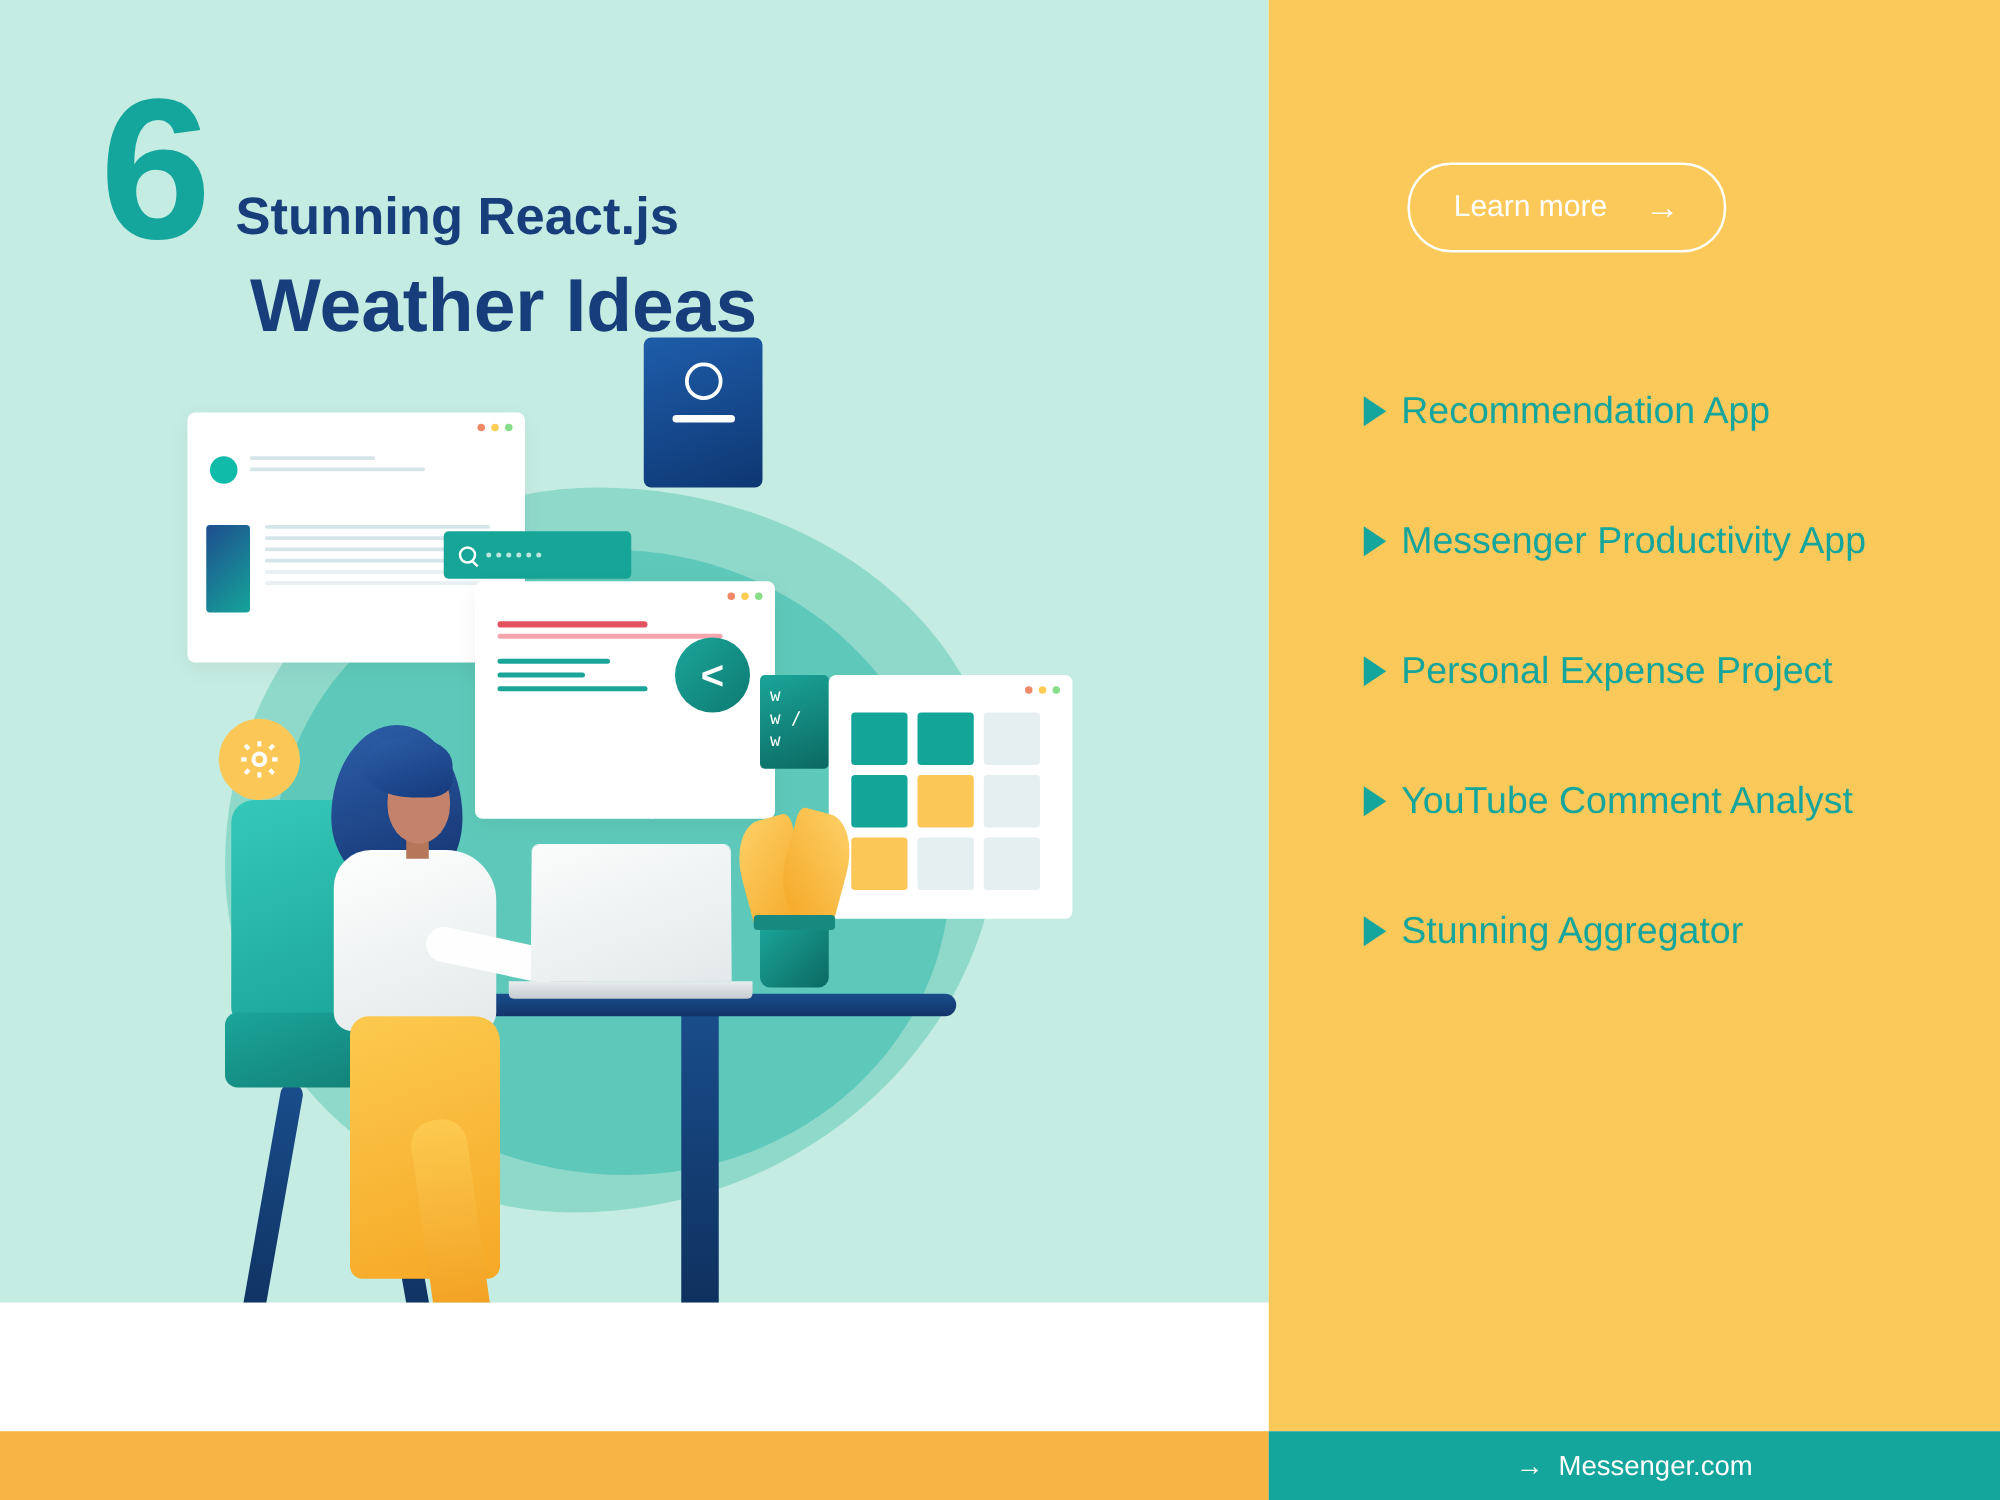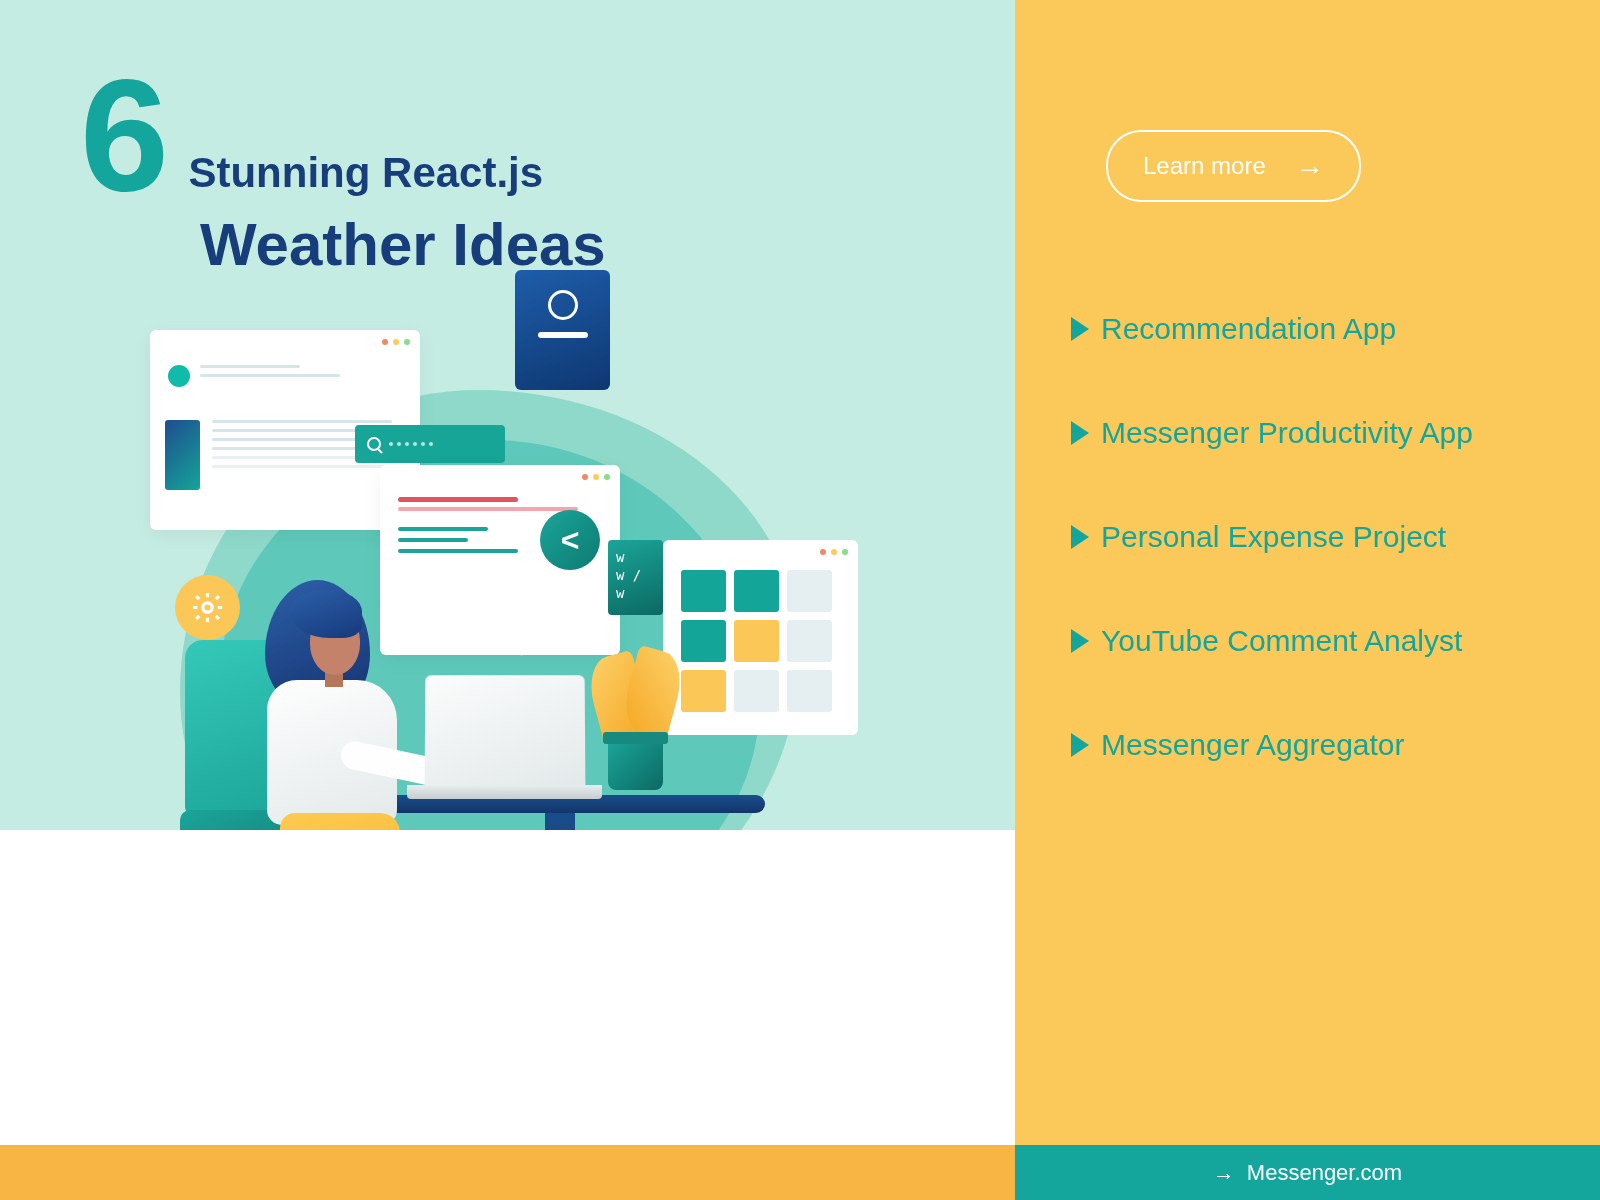--- a/index.html
+++ b/index.html
@@ -1,19 +1,19 @@
 <!DOCTYPE html>
 <html><head>
   <meta charset="utf-8">
   <style>
     * { margin: 0; padding: 0; box-sizing: border-box; }
     body { font-family: -apple-system, BlinkMacSystemFont, 'Segoe UI', Arial, sans-serif; width: 1600px; height: 1200px; overflow: hidden; }
     .container { display: flex; width: 1600px; height: 1200px; position: relative; }
-    .left-panel { width: 1015px; height: 830px; background: #c5ece2; position: relative; overflow: hidden; }
-    .right-panel { width: 585px; height: 1145px; background: #fbc959; position: relative; padding: 130px 50px 0 56px; }
+    .left-panel { width: 1015px; height: 1042px; background: #c5ece2; position: relative; overflow: hidden; }
+    .right-panel { width: 585px; height: 1145px; background: #fbc959; position: relative; padding: 130px 50px 0 76px; }
     
     .heading { position: absolute; top: 55px; left: 80px; z-index: 10; }
     .big-number { font-size: 160px; font-weight: 800; color: #14a59c; line-height: 1; display: inline-block; vertical-align: baseline; }
     .subtitle1 { font-size: 42px; font-weight: 600; color: #173e7b; display: inline-block; margin-left: 15px; vertical-align: bottom; position: relative; bottom: 18px; }
     .subtitle2 { font-size: 60px; font-weight: 700; color: #173e7b; margin-top: -5px; margin-left: 120px; }
     
     .learn-more-btn { border: 2px solid #fff; border-radius: 35px; padding: 18px 35px; color: #fff; font-size: 24px; display: inline-flex; align-items: center; gap: 30px; cursor: pointer; background: transparent; margin-bottom: 110px; margin-left: 35px; }
     .arrow-right { font-size: 28px; }
     
     .idea-list { list-style: none; }
@@ -259,21 +259,21 @@
       <li class="idea-item">
         <span class="play-icon"></span>
         <span class="idea-text">Personal Expense Project</span>
       </li>
       <li class="idea-item">
         <span class="play-icon"></span>
         <span class="idea-text">YouTube Comment Analyst</span>
       </li>
       <li class="idea-item">
         <span class="play-icon"></span>
-        <span class="idea-text">Messenger Aggregator</span>
+        <span class="idea-text">Stunning Aggregator</span>
       </li>
     </ul>
   </div>
 
   <div class="footer-left"></div>
   <div class="footer-right">
     <span>→</span>
     <span>Messenger.com</span>
   </div>
 </div>

